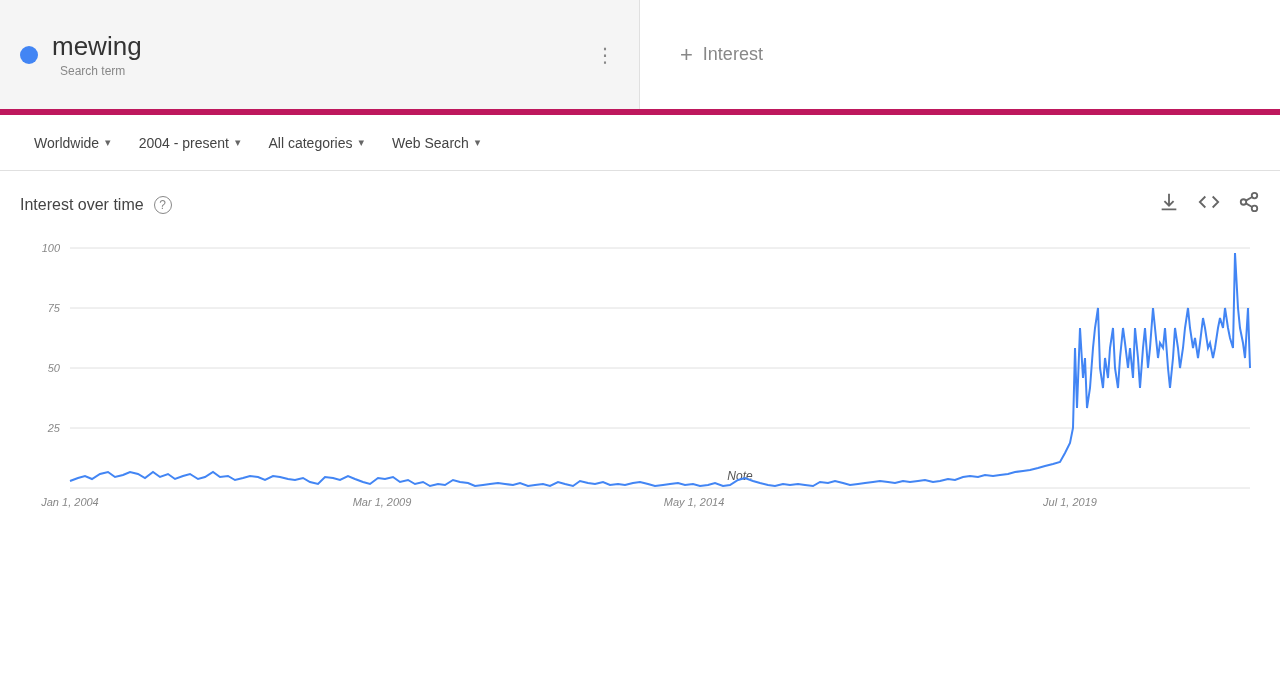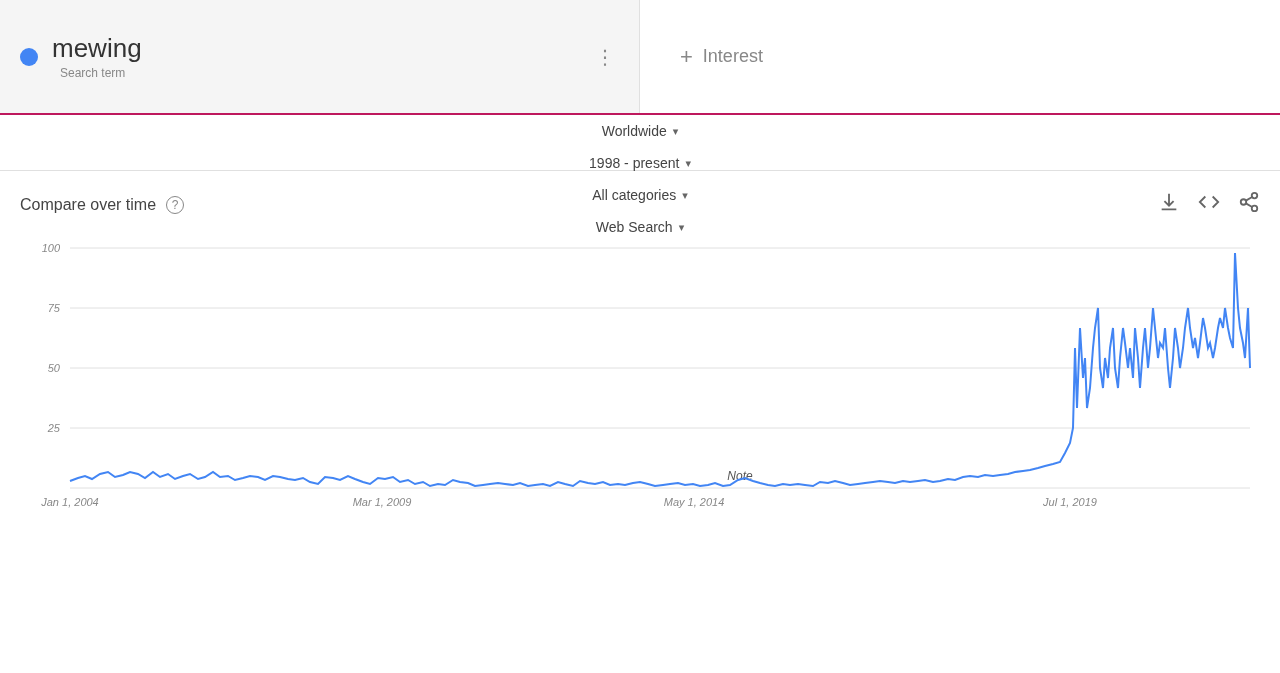--- a/index.html
+++ b/index.html
@@ -2,21 +2,21 @@
 <html><head>
   <meta charset="utf-8">
   <style>
     * { margin: 0; padding: 0; box-sizing: border-box; }
     body { font-family: 'Arial', sans-serif; background: #fff; color: #333; width: 1280px; height: 673px; overflow: hidden; }
 
     
     .header {
       display: flex;
       align-items: stretch;
-      border-bottom: 2px solid #be185d;
+      border-bottom: 6px solid #be185d;
       height: 115px;
     }
     .search-term-box {
       display: flex;
       align-items: center;
       justify-content: space-between;
       background: #f5f5f5;
       padding: 0 20px;
       flex: 0 0 640px;
       border-right: 1px solid #e0e0e0;
@@ -73,21 +73,20 @@
     }
 
     
     .filters {
       display: flex;
       align-items: center;
       padding: 0 20px;
       height: 56px;
       gap: 0;
       border-bottom: 1px solid #e0e0e0;
-      flex-direction: column;
     }
     .filter-btn {
       display: flex;
       align-items: center;
       gap: 6px;
       font-size: 14px;
       color: #444;
       cursor: pointer;
       background: none;
       border: none;
@@ -191,37 +190,37 @@
     </button>
   </div>
 </div>
 
 <div class="filters">
   <button class="filter-btn">
     <span>Worldwide</span>
     <span class="chevron">▾</span>
   </button>
   <button class="filter-btn">
-    <span>1998 - present</span>
+    <span>2004 - present</span>
     <span class="chevron">▾</span>
   </button>
   <button class="filter-btn">
     <span>All categories</span>
     <span class="chevron">▾</span>
   </button>
   <button class="filter-btn">
     <span>Web Search</span>
     <span class="chevron">▾</span>
   </button>
 </div>
 
 <div class="chart-section">
   <div class="chart-header">
     <div class="chart-title-area">
-      <span class="chart-title">Compare over time</span>
+      <span class="chart-title">Interest over time</span>
       <div class="help-icon">?</div>
     </div>
     <div class="chart-actions">
       <span class="chart-action-icon">
         
         <svg width="22" height="22" viewBox="0 0 24 24" fill="none" stroke="#666" stroke-width="2">
           <path d="M12 3v13M7 11l5 5 5-5M4 20h16"></path>
         </svg>
       </span>
       <span class="chart-action-icon">

